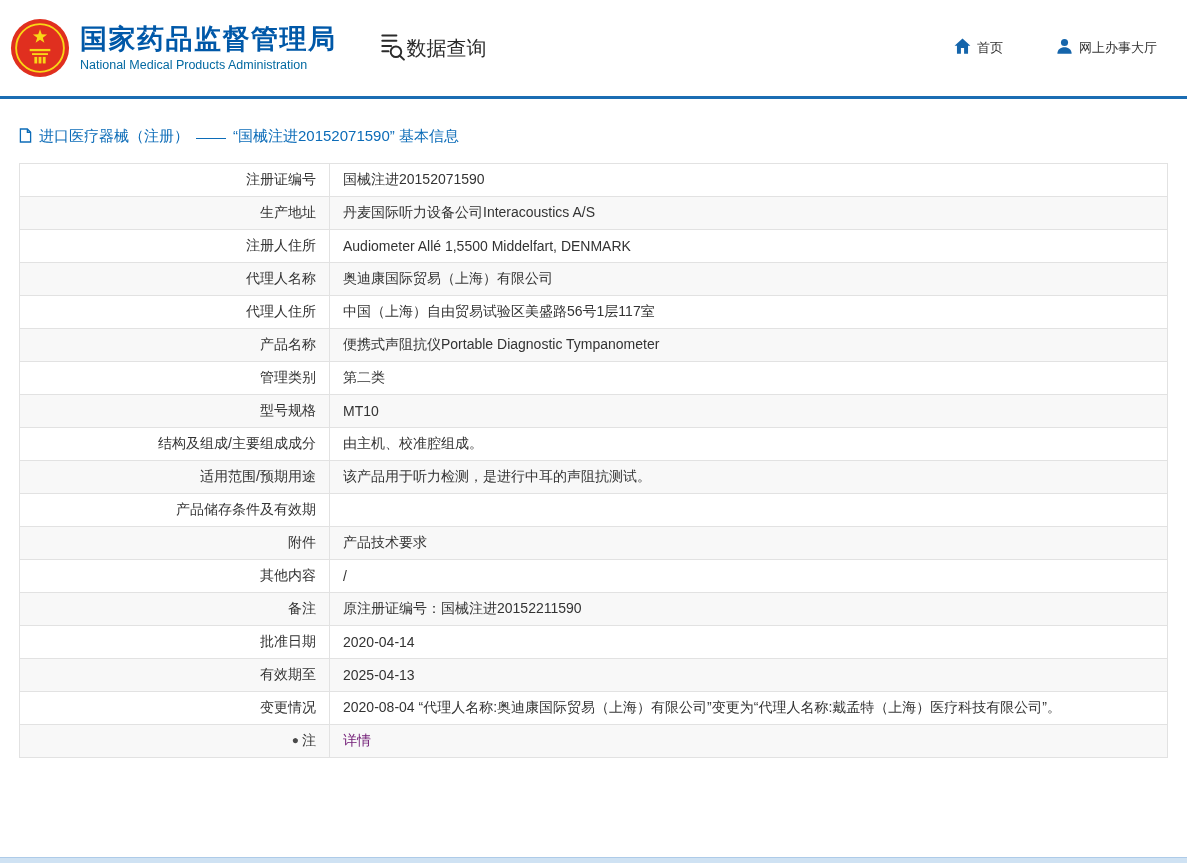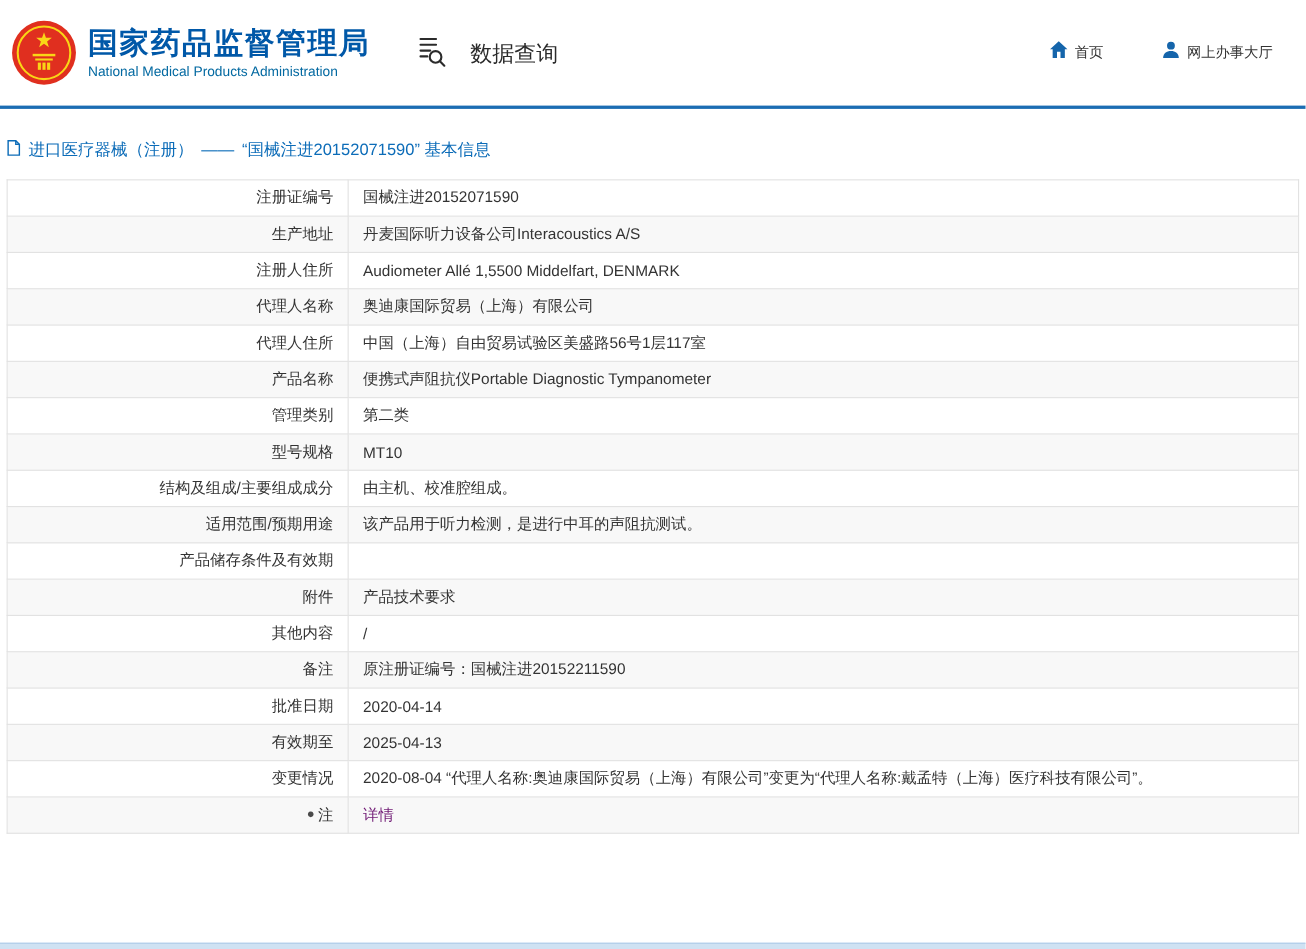--- a/index.html
+++ b/index.html
@@ -12,31 +12,31 @@
   }
 
   
   .header { height:96px; display:flex; align-items:center; padding:0 30px 0 10px; background:#fff; }
   .logo-block { display:flex; align-items:center; gap:10px; }
   .emblem { width:60px; height:60px; flex:0 0 auto; }
   .org-titles { display:flex; flex-direction:column; }
   .org-title-cn { font-size:27px; font-weight:bold; color:#0058a8; letter-spacing:1.5px; line-height:1.15; }
   .org-title-en { font-size:12.5px; color:#0369a1; margin-top:3px; }
 
-  .query-block { display:flex; align-items:center; gap:21px; margin-left:40px; cursor:pointer; }
+  .query-block { display:flex; align-items:center; gap:0; margin-left:40px; cursor:pointer; }
   .query-label { font-size:20px; color:#2b2b2b; }
 
   .header-nav { margin-left:auto; display:flex; gap:52px; }
   .nav-item { display:flex; flex-direction:row; align-items:center; gap:5px; cursor:pointer; }
   .nav-item .nav-label { font-size:13px; color:#333; white-space:nowrap; }
 
   .header-rule { height:3px; background:#1b6db3; }
 
   
-  .content { padding:0 6px; }
+  .content { padding:0 19px; }
   .breadcrumb { margin:28px 0 17px; display:flex; align-items:center; gap:7px;
     color:#0c6cb8; font-size:15px; }
   .doc-icon { flex:0 0 auto; display:inline-block; }
 
   table.info-table { width:100%; border-collapse:collapse; table-layout:fixed; }
   table.info-table td { border:1px solid #e2e2e2; height:33px; font-size:14px;
     color:#333; padding:4px 13px; vertical-align:middle; }
   td.label-cell { width:310px; text-align:right; color:#333; }
   td.value-cell { text-align:left; }
   table.info-table tr:nth-child(even) td { background:#f8f8f8; }

